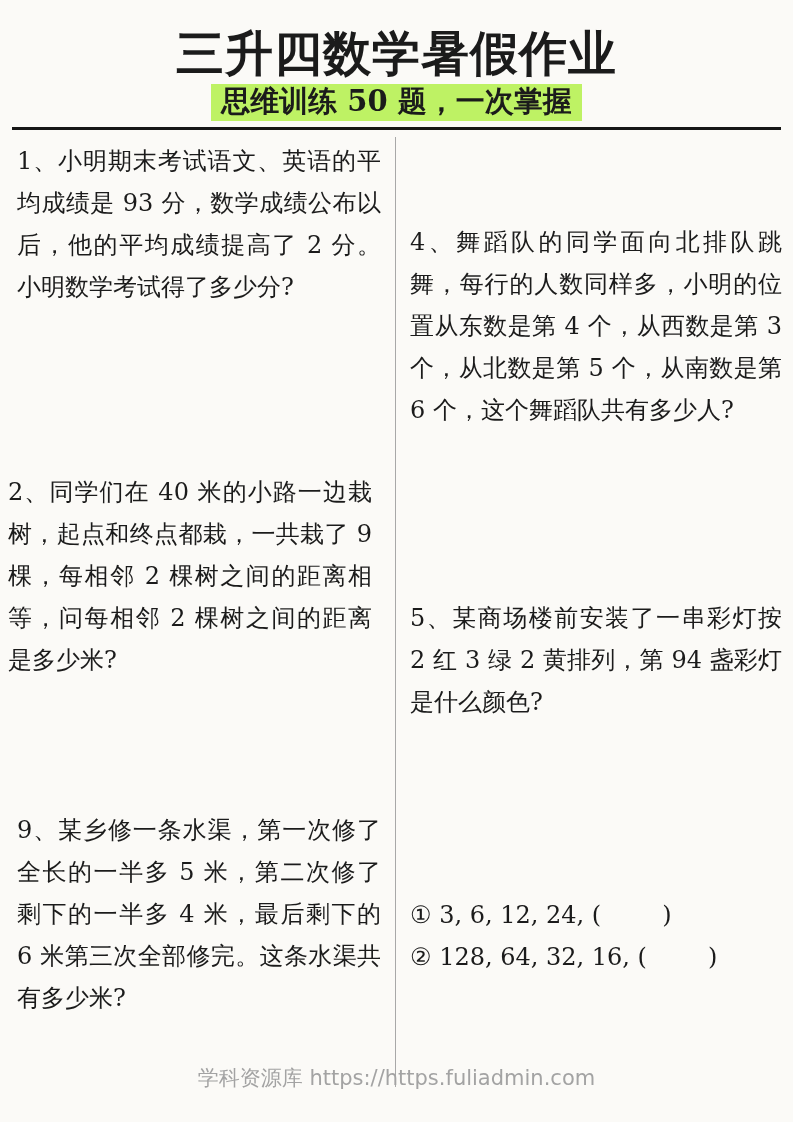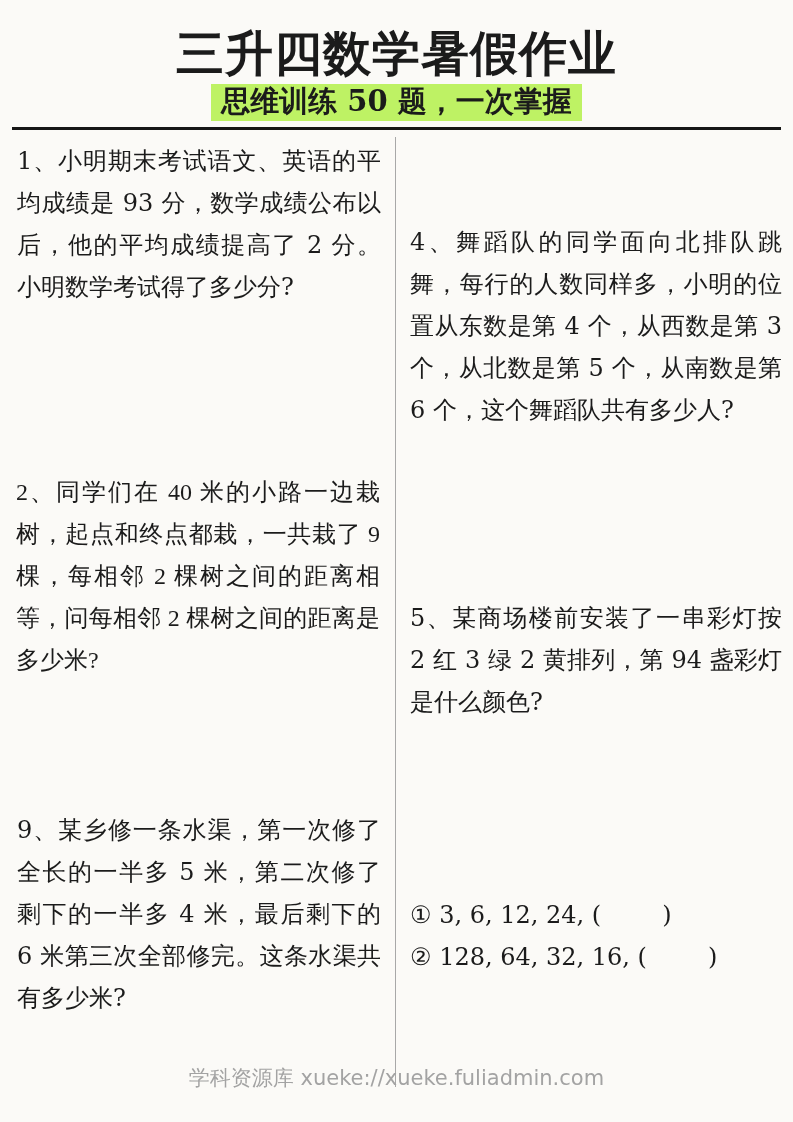--- a/index.html
+++ b/index.html
@@ -50,21 +50,21 @@
     height: 950px;
     background: #a8a8a8;
   }
   .problem {
     position: absolute;
     font-size: 24px;
     line-height: 42px;
     text-align: justify;
   }
   .p1 { left: 17px;  top: 140px; width: 364px; }
-  .p2 { left: 16px;  top: 471px; width: 364px; font-family: Liberation Serif, serif; }
+  .p2 { left: 8px;  top: 471px; width: 364px; }
   .p3 { left: 17px;  top: 809px; width: 364px; }
   .p4 { left: 410px; top: 221px; width: 372px; }
   .p5 { left: 410px; top: 597px; width: 372px; }
   .p6 { left: 410px; top: 894px; width: 372px; }
   .sub-item {
     white-space: pre-wrap;
     text-align: left;
   }
   .footer {
     position: absolute;
@@ -98,13 +98,13 @@
 
 <div class="problem p4">4、舞蹈队的同学面向北排队跳舞，每行的人数同样多，小明的位置从东数是第 4 个，从西数是第 3 个，从北数是第 5 个，从南数是第 6 个，这个舞蹈队共有多少人?</div>
 
 <div class="problem p5">5、某商场楼前安装了一串彩灯按 2 红 3 绿 2 黄排列，第 94 盏彩灯是什么颜色?</div>
 
 <div class="problem p6">
   <div class="sub-item">① 3, 6, 12, 24, (        )</div>
   <div class="sub-item">② 128, 64, 32, 16, (        )</div>
 </div>
 
-<div class="footer">学科资源库 xueke://xueke.fuliadmin.com</div>
+<div class="footer">学科资源库 https://https.fuliadmin.com</div>
 
 </body></html>

